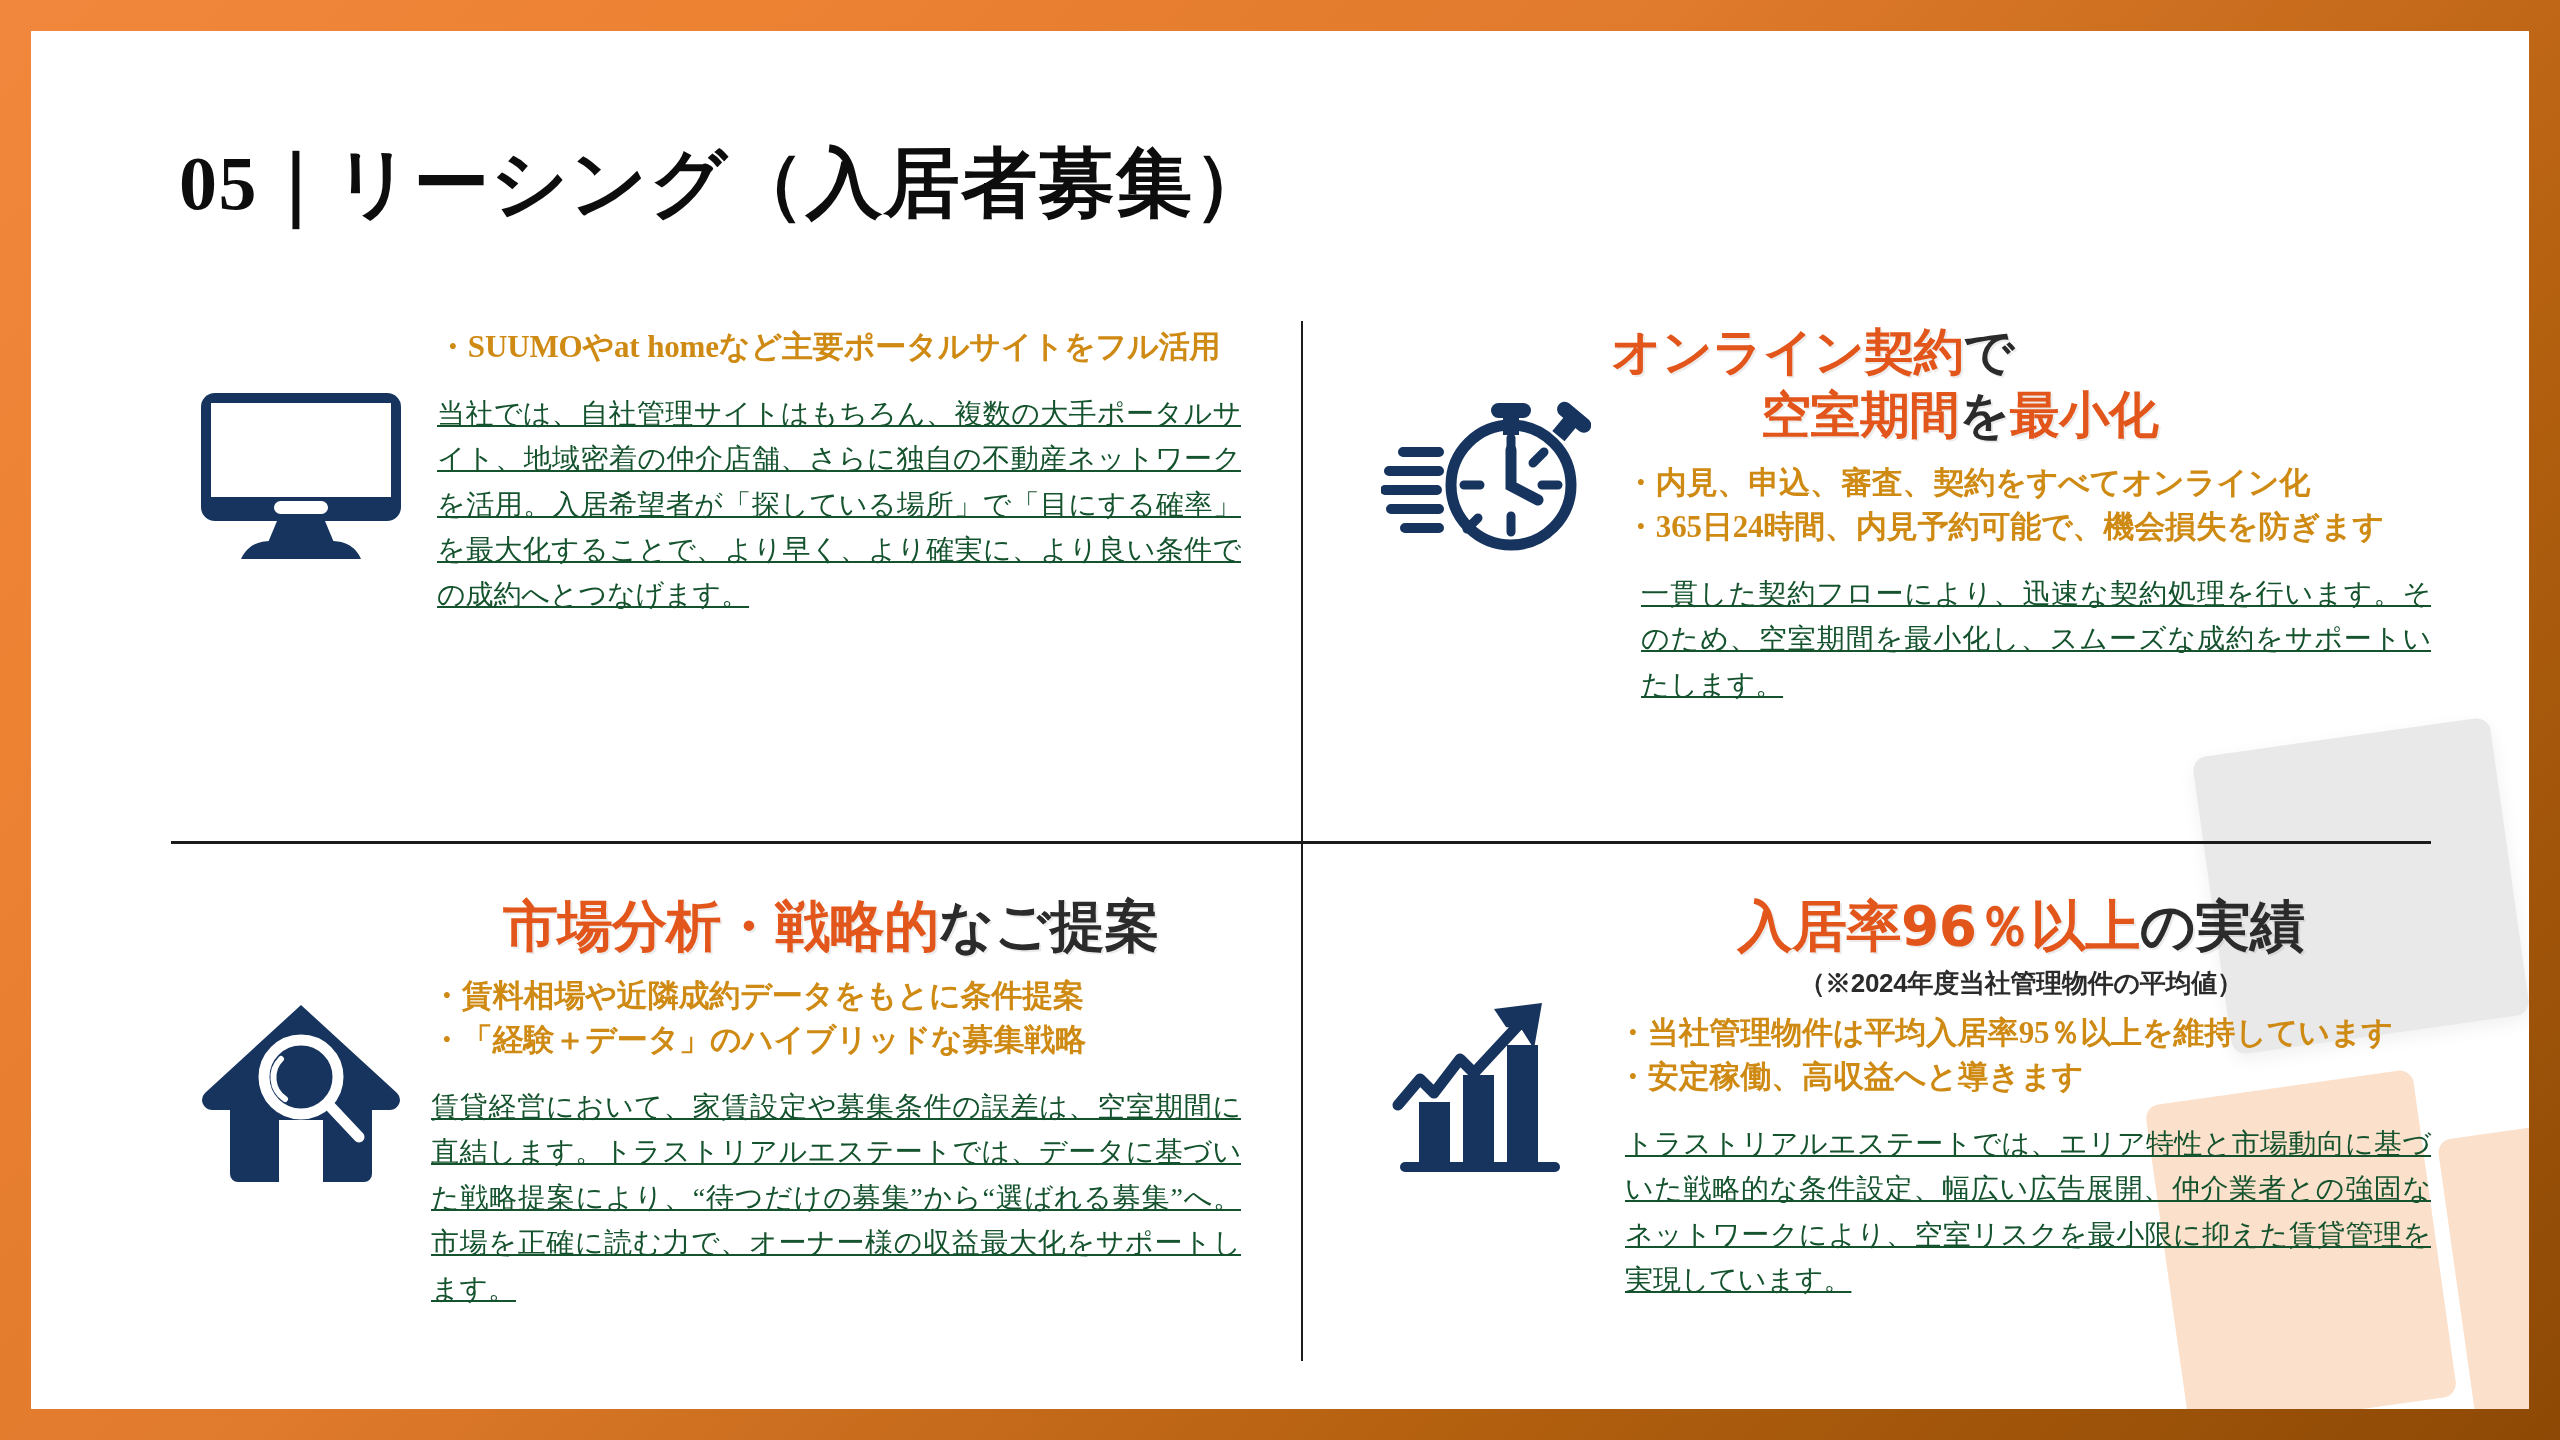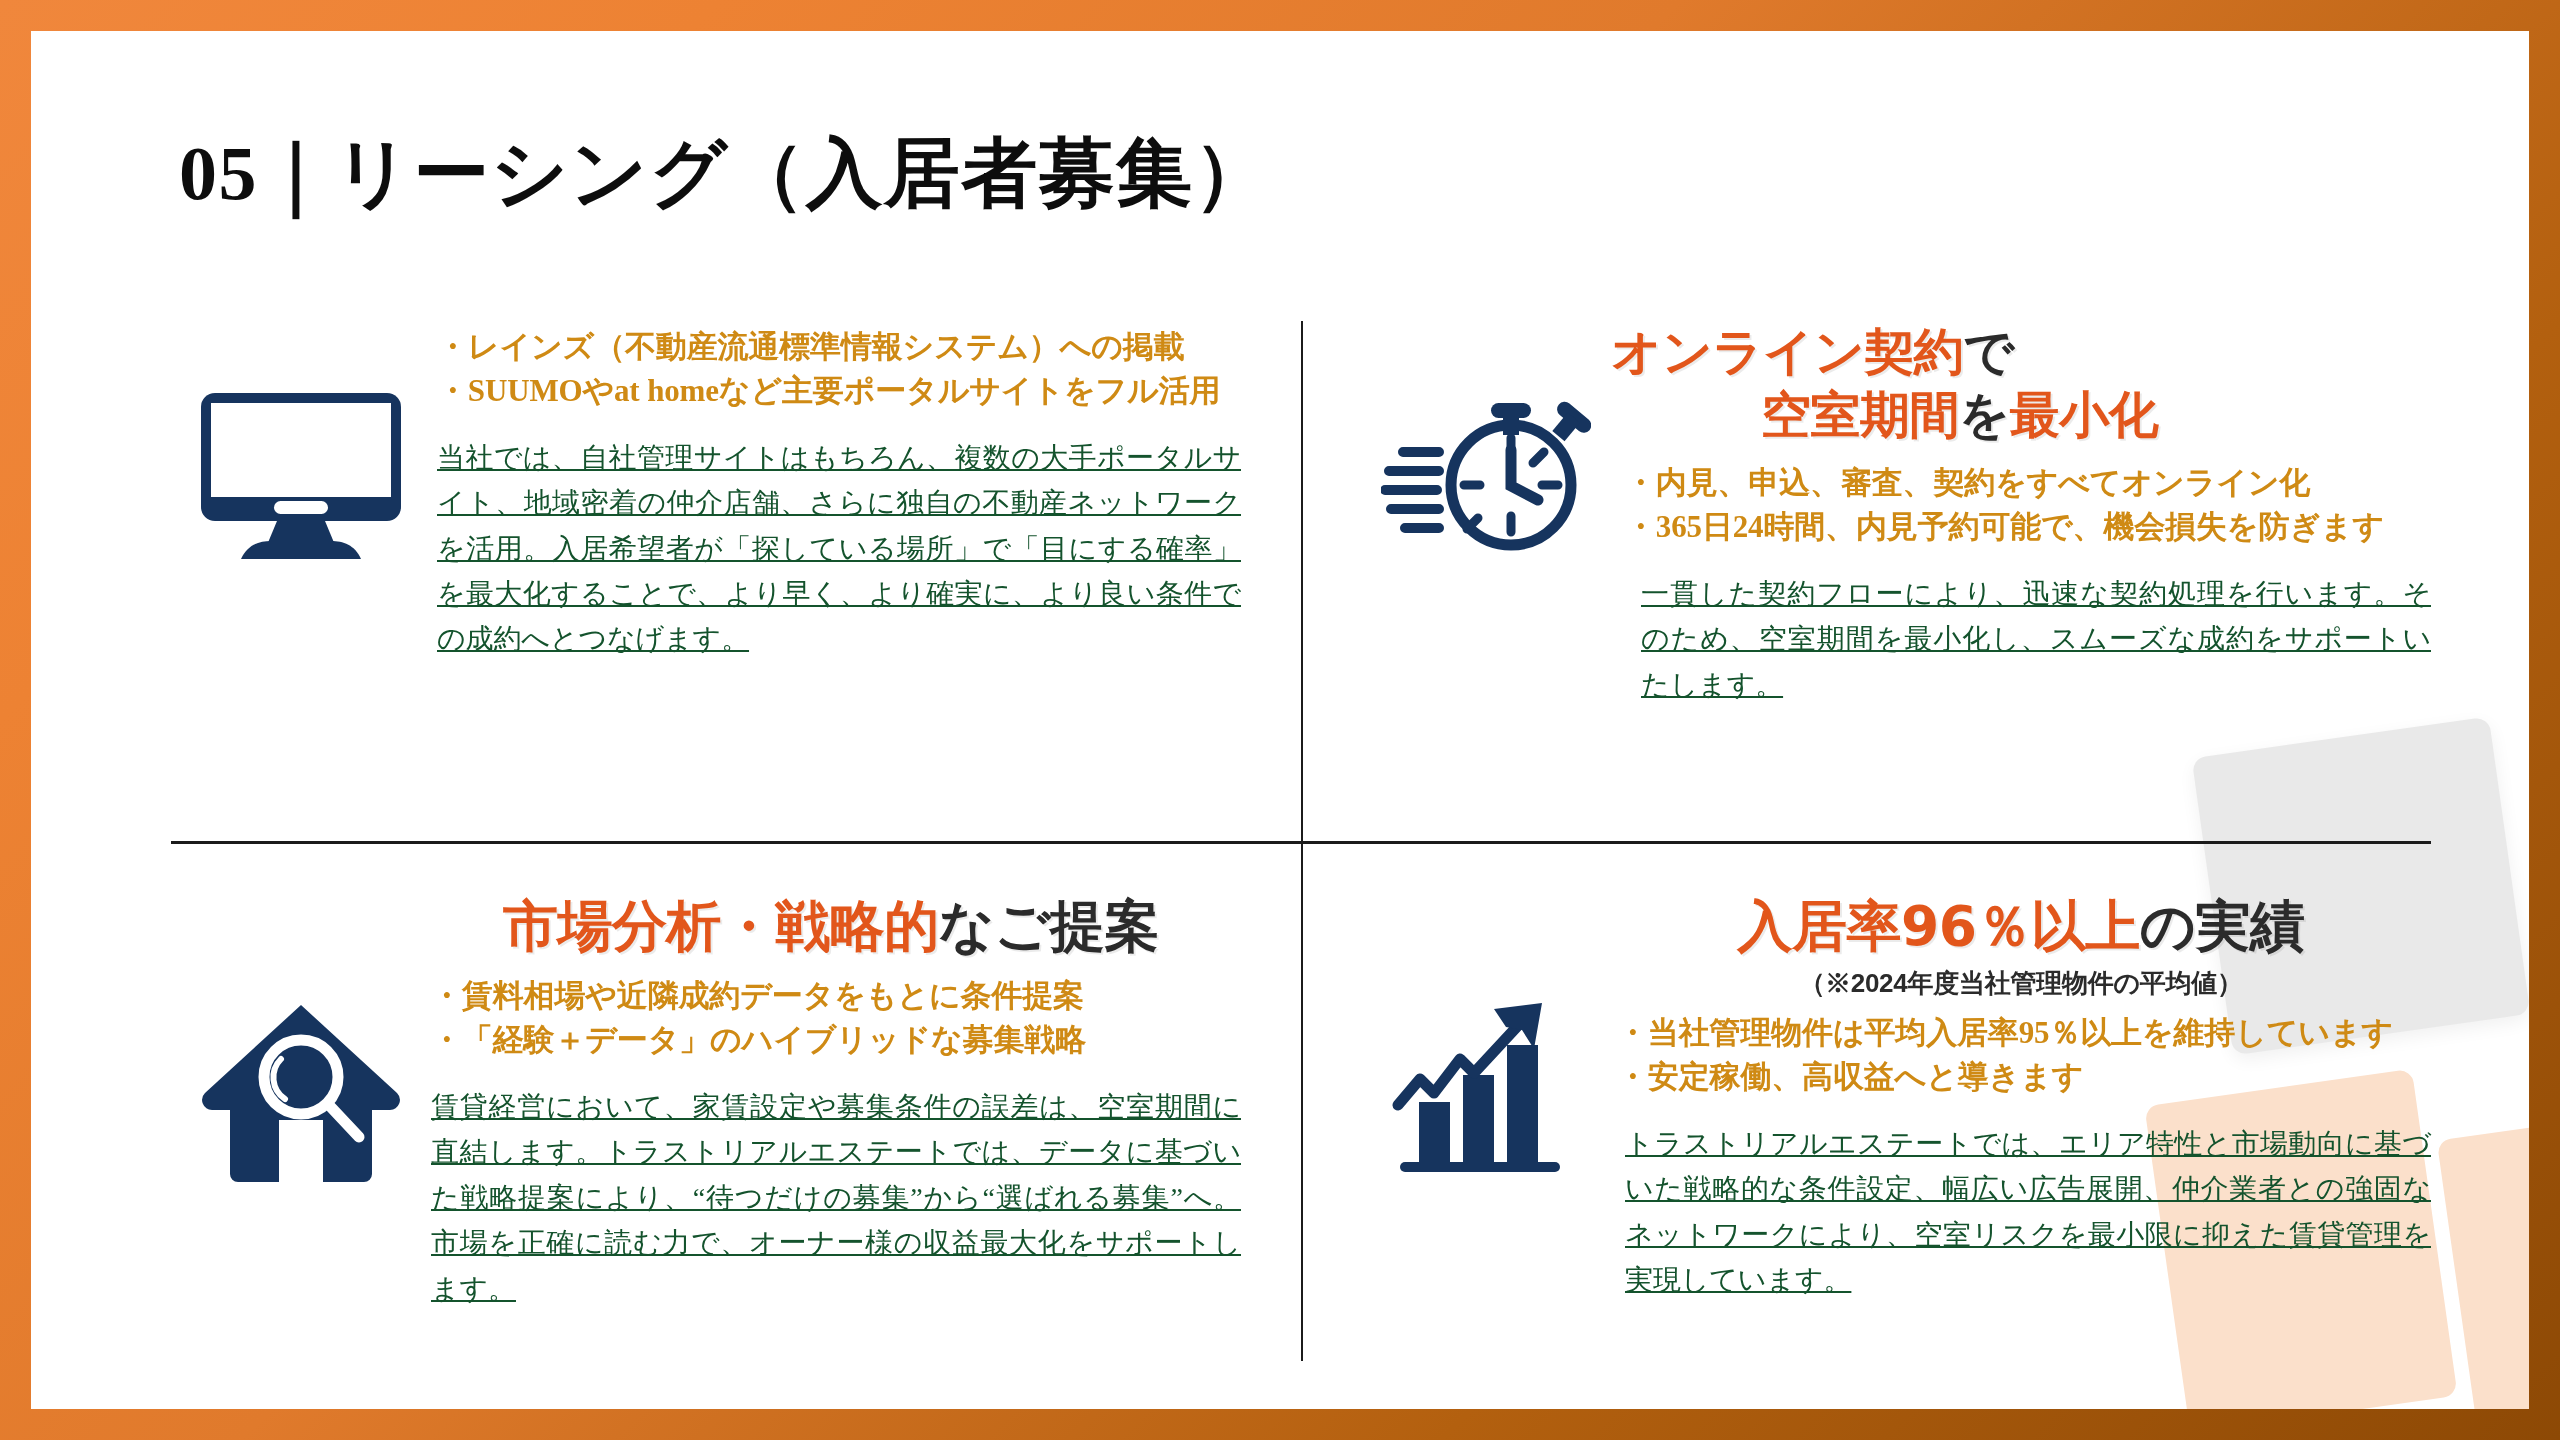--- a/index.html
+++ b/index.html
@@ -33,21 +33,21 @@
     width:270px;height:330px;left:2135px;top:1055px;
     background:#fbe0cb;transform:rotate(-8deg);
   }
   #deco-peach-2{
     width:190px;height:290px;left:2425px;top:1095px;
     background:#fbe0cb;transform:rotate(-8deg);
   }
 
   
   #page-title{
-    position:absolute;left:148px;top:104px;
+    position:absolute;left:148px;top:114px;
     font-family:"Liberation Serif","DejaVu Serif",serif;
     font-size:76px;font-weight:700;color:#0d0d0d;
     letter-spacing:.02em;white-space:nowrap;
     line-height:1;
   }
 
   
   #grid{
     position:absolute;left:140px;top:290px;
     width:2260px;height:1040px;
@@ -154,21 +154,20 @@
               <path d="M14 6 h172 a14 14 0 0 1 14 14 v100 a14 14 0 0 1 -14 14 h-172 a14 14 0 0 1 -14 -14 v-100 a14 14 0 0 1 14 -14 z"></path>
               <rect x="10" y="16" width="180" height="94" fill="#ffffff"></rect>
               <rect x="73" y="114" width="54" height="13" rx="6.5" fill="#ffffff"></rect>
               <path d="M76 134 h48 l10 24 h-68 z"></path>
               <path d="M40 172 c6 -14 18 -18 30 -18 h60 c12 0 24 4 30 18 z"></path>
             </g>
           </svg>
         </div>
         <div class="content">
           <div class="bullets">
-            <div>・レインズ（不動産流通標準情報システム）への掲載</div>
             <div>・SUUMOやat homeなど主要ポータルサイトをフル活用</div>
           </div>
           <p class="body-text">当社では、自社管理サイトはもちろん、複数の大手ポータルサイト、地域密着の仲介店舗、さらに独自の不動産ネットワークを活用。入居希望者が「探している場所」で「目にする確率」を最大化することで、より早く、より確実に、より良い条件での成約へとつなげます。</p>
         </div>
       </div>
 
       <div class="cell tr" id="q2">
         <div class="icon-box">
           <svg width="210" height="190" viewBox="0 0 210 190" aria-hidden="true">
             <g fill="none" stroke="#16345e" stroke-width="11" stroke-linecap="round">

